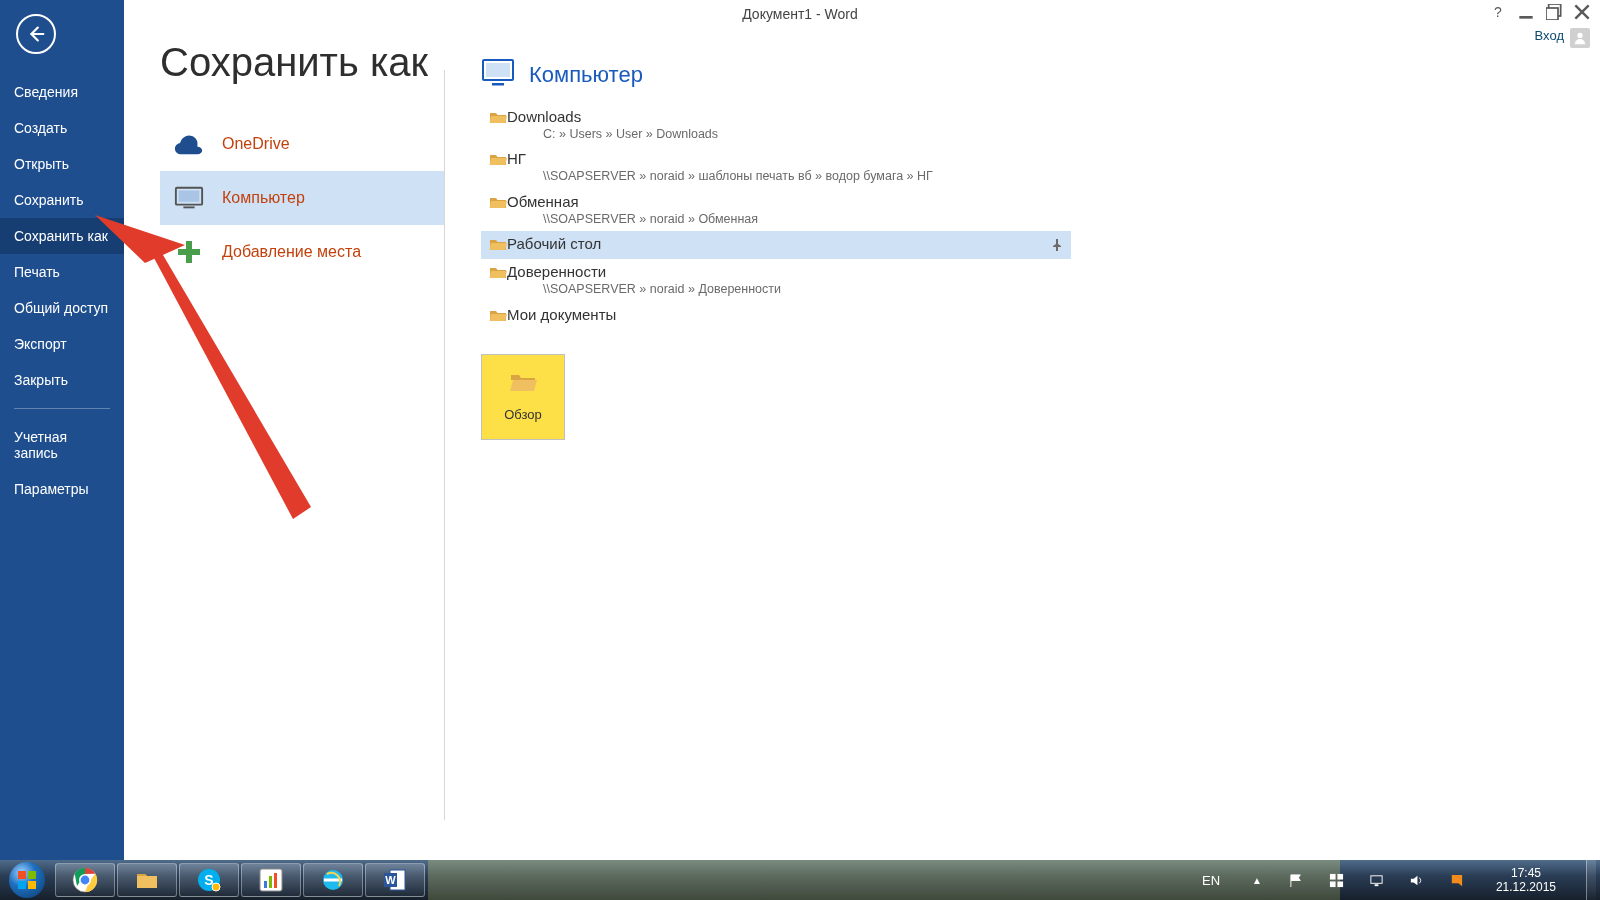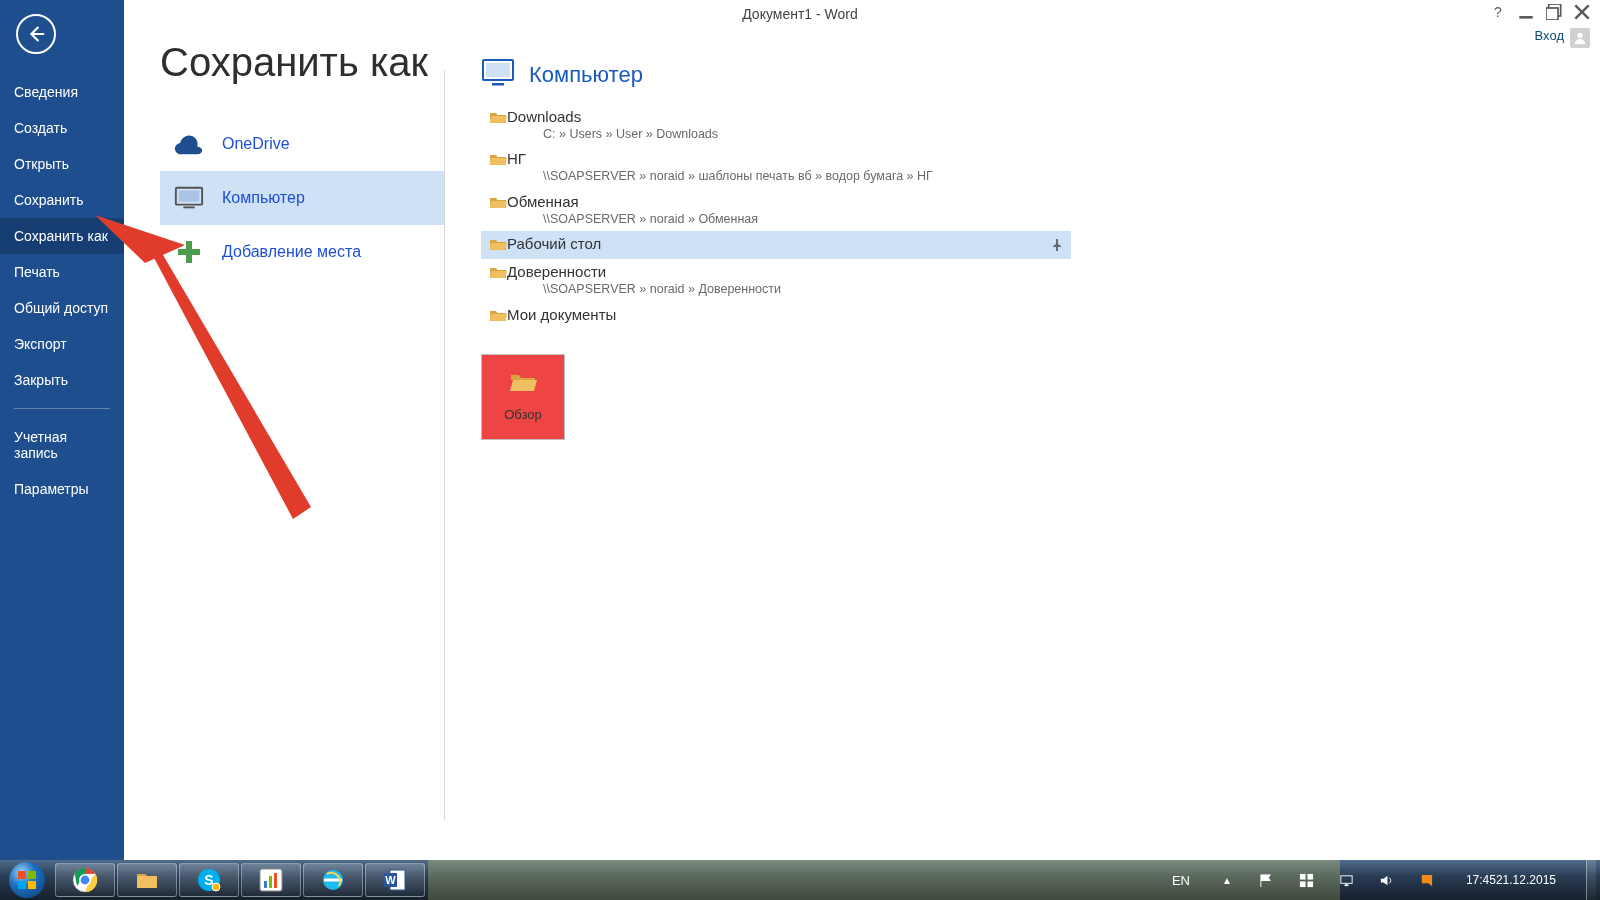--- a/index.html
+++ b/index.html
@@ -23,60 +23,60 @@
   .nav-item.selected { background: #173e72; }
   .nav-sep { height: 1px; background: rgba(255,255,255,0.3); margin: 10px 14px; }
 
   
   .places { width: 320px; padding: 40px 0 0 36px; flex-shrink: 0; }
   .page-title { font-size: 40px; font-weight: 200; color: #2e2e2e; margin-bottom: 32px; white-space: nowrap; }
   .place-item { display: flex; align-items: center; gap: 18px; height: 54px; padding: 0 14px; cursor: pointer; width: 284px; }
   .place-item.selected { background: #cfe1f5; }
   .place-icon { width: 30px; height: 26px; display: flex; align-items: center; justify-content: center; }
   .place-icon svg { width: 30px; height: 26px; }
-  .place-label { font-size: 16px; color: #1d4ed8; }
+  .place-label { font-size: 16px; color: #c2410c; }
 
   
   .vsep { width: 1px; background: #d6d6d6; margin: 70px 0 40px 0; }
 
   
   .panel { flex: 1; padding: 58px 36px 0 36px; }
   .panel-head { display: flex; align-items: center; gap: 14px; margin-bottom: 12px; }
   .panel-head svg { width: 34px; height: 30px; }
   .panel-head-title { font-size: 22px; color: #185abd; font-weight: 400; }
   .section-label { font-size: 16px; color: #444; margin: 8px 0 6px 0; }
   .folder-list { width: 590px; }
   .folder-row { display: flex; align-items: flex-start; padding: 4px 8px; cursor: pointer; position: relative; }
   .folder-row.highlight { background: #cfe1f5; align-items: flex-start; }
   .folder-row .pin { position: absolute; right: 8px; top: 6px; }
   .folder-icon { width: 18px; flex-shrink: 0; padding-top: 2px; }
   .folder-icon svg { width: 18px; height: 14px; }
   .folder-text { display: flex; flex-direction: column; line-height: 1.25; }
   .folder-name { font-size: 15px; color: #333; }
   .folder-sub  { font-size: 12.5px; color: #6a6a6a; margin-left: 36px; }
-  .browse-btn { margin-top: 24px; width: 84px; height: 86px; border: 1px solid #c0c0c0; background: #ef4444; display: flex; flex-direction: column; align-items: center; justify-content: center; gap: 10px; cursor: pointer; }
+  .browse-btn { margin-top: 24px; width: 84px; height: 86px; border: 1px solid #c0c0c0; background: #fde047; display: flex; flex-direction: column; align-items: center; justify-content: center; gap: 10px; cursor: pointer; }
   .browse-btn svg { width: 28px; height: 22px; }
   .browse-label { font-size: 13px; color: #333; }
 
   
   .arrow-note { position: absolute; left: 85px; top: 205px; width: 240px; height: 320px; pointer-events: none; z-index: 5; }
 
   
   .taskbar { width: 1600px; height: 40px; background: linear-gradient(to bottom, #4f6c8b 0%, #2a3d55 40%, #16202c 100%); display: flex; align-items: stretch; color: #fff; font-size: 12px; position: relative; }
   .tb-bg-fill { position: absolute; left: 428px; right: 260px; top: 0; bottom: 0; background: linear-gradient(to bottom, rgba(150,160,120,0.6), rgba(90,100,70,0.6)); }
   .start-orb { width: 54px; display: flex; align-items: center; justify-content: center; cursor: pointer; z-index: 1; }
   .start-orb .orb { width: 36px; height: 36px; border-radius: 50%; background: radial-gradient(circle at 35% 30%, #9fd2ff 0%, #1e6fbf 40%, #0b3b6d 100%); display: flex; align-items: center; justify-content: center; }
   .task-btn { width: 60px; margin: 3px 1px; border: 1px solid rgba(255,255,255,0.35); border-radius: 3px; background: linear-gradient(to bottom, rgba(255,255,255,0.22), rgba(255,255,255,0.03)); display: flex; align-items: center; justify-content: center; cursor: pointer; z-index: 1; }
   .task-btn svg { width: 26px; height: 26px; }
   .tray { margin-left: auto; display: flex; align-items: center; gap: 22px; padding: 0 4px 0 10px; z-index: 1; }
   .tray .lang { font-size: 13px; padding: 0 6px; cursor: pointer; }
   .tray .chev { font-size: 10px; padding: 0 4px; cursor: pointer; }
   .tray .ticon { width: 18px; height: 18px; display: flex; align-items: center; justify-content: center; cursor: pointer; }
   .tray .ticon svg { width: 15px; height: 15px; }
-  .clock { display: flex; align-items: center; justify-content: center; font-size: 12px; line-height: 1.2; padding: 0 8px; cursor: pointer; }
+  .clock { display: flex; flex-direction: column; align-items: center; justify-content: center; font-size: 12px; line-height: 1.2; padding: 0 8px; cursor: pointer; }
   .showdesk { width: 10px; height: 40px; border-left: 1px solid rgba(255,255,255,0.4); background: linear-gradient(to bottom, rgba(255,255,255,0.15), rgba(255,255,255,0.02)); cursor: pointer; }
 </style>
 </head>
 <body>
 
 <div class="app">
 
   <div class="titlebar">
     <span>Документ1 - Word</span>
     <div class="win-controls">

